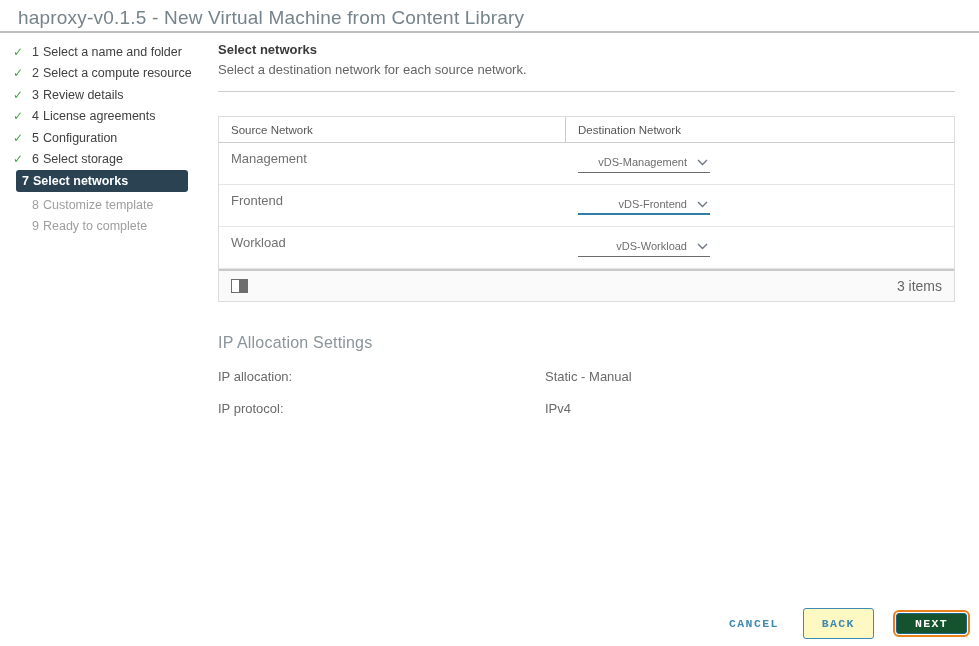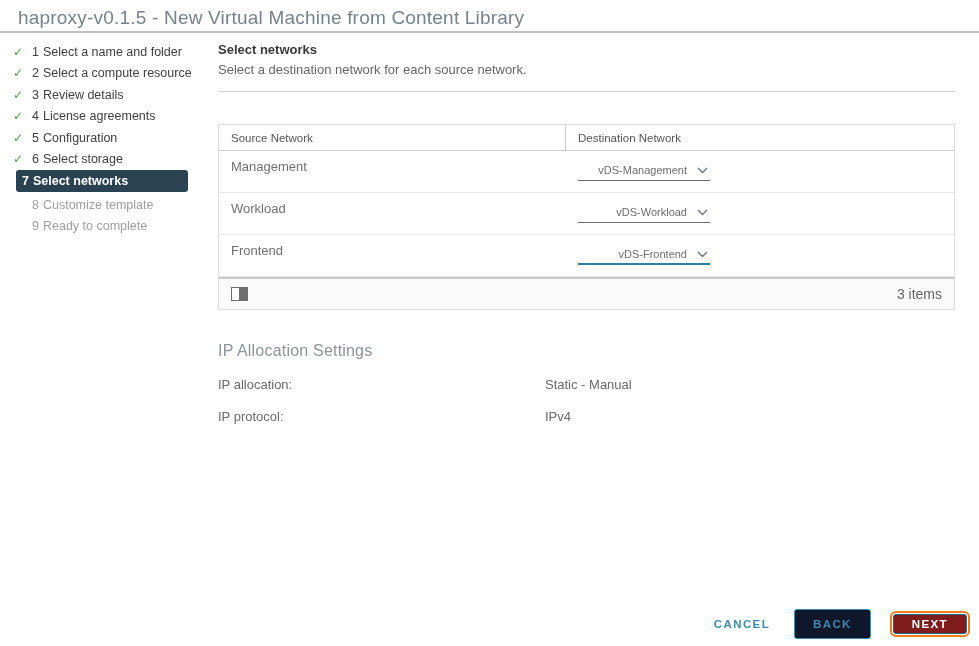--- a/index.html
+++ b/index.html
@@ -34,21 +34,21 @@
     border-radius: 3px; height: 22px; margin: 0 0 2px 6px; padding-left: 6px; width: 172px;
   }
 
   
   .content { position: absolute; left: 218px; top: 42px; width: 737px; }
   .panel-title { font-size: 13px; font-weight: 700; color: #3a3a3a; }
   .panel-subtitle { font-size: 13px; color: #666666; margin-top: 5px; }
   .panel-divider { height: 1px; background: #cfcfcf; margin-top: 14px; }
 
   
-  .grid { margin-top: 32px; border: 1px solid #dcdcdc; border-bottom: none; }
+  .grid { margin-top: 24px; border: 1px solid #dcdcdc; border-bottom: none; }
   .grid-header { display: flex; height: 26px; border-bottom: 1px solid #cccccc; background: #fff; }
   .grid-header .cell {
     font-size: 11.5px; color: #565656; display: flex; align-items: center; padding-left: 12px;
   }
   .cell.col-src { width: 347px; border-right: 1px solid #cccccc; }
   .cell.col-dst { flex: 1; }
   .grid-row { display: flex; height: 42px; border-bottom: 1px solid #e6e6e6; align-items: center; }
   .grid-row .cell { font-size: 13px; color: #707070; padding-left: 12px; display: flex; align-items: center; }
   .grid-row .cell.col-src { border-right: none; align-self: stretch; padding-top: 8px; align-items: flex-start; }
 
@@ -72,27 +72,27 @@
 
   
   .ip-section { margin-top: 32px; }
   .ip-title { font-size: 16px; color: #8b959b; font-weight: 400; letter-spacing: .2px; }
   .ip-row { display: flex; margin-top: 17px; font-size: 13px; color: #6a6a6a; }
   .ip-row .lbl { width: 327px; }
 
   
   .actions { position: absolute; right: 12px; bottom: 7px; display: flex; align-items: center; gap: 22px; }
   .btn {
-    font-family: Liberation Sans, sans-serif; font-size: 11.5px; font-weight: 600;
+    font-family: Liberation Mono, monospace; font-size: 11.5px; font-weight: 600;
     letter-spacing: .12em; cursor: pointer; border-radius: 3px; text-transform: uppercase;
   }
   .btn-link { background: transparent; border: none; color: #3e8ab2; padding: 8px 2px; }
-  .btn-outline { background: #0f172a; border: 1px solid #3e8ab2; color: #3e8ab2; padding: 8px 18px; }
+  .btn-outline { background: #fef9c3; border: 1px solid #3e8ab2; color: #3e8ab2; padding: 8px 18px; }
   .btn-primary {
-    background: #7f1d1d; border: 1px solid #17678e; color: #ffffff; padding: 3px 18px;
+    background: #14532d; border: 1px solid #17678e; color: #ffffff; padding: 3px 18px;
     outline: 2px solid #e8801c; outline-offset: 1px;
   }
 </style>
 </head>
 <body>
 
 <div class="win-title">haproxy-v0.1.5 - New Virtual Machine from Content Library</div>
 <div class="title-divider"></div>
 
 <div class="sidebar">
@@ -161,47 +161,47 @@
           <span class="chev">
             <svg width="11" height="7" viewBox="0 0 11 7">
                 <path d="M1 1l4.5 4.5L10 1" fill="none" stroke="#6d7884" stroke-width="1.4"></path>
               </svg>
           </span>
         </span>
       </div>
     </div>
 
     <div class="grid-row">
+      <div class="cell col-src">Frontend</div>
+      <div class="cell col-dst">
+        <span class="dropdown focused">
+          <span>vDS-Frontend</span>
+          <span class="chev">
+            <svg width="11" height="7" viewBox="0 0 11 7">
+                <path d="M1 1l4.5 4.5L10 1" fill="none" stroke="#6d7884" stroke-width="1.4"></path>
+              </svg>
+          </span>
+        </span>
+      </div>
+    </div>
+
+    <div class="grid-row">
       <div class="cell col-src">Workload</div>
       <div class="cell col-dst">
         <span class="dropdown">
           <span>vDS-Workload</span>
           <span class="chev">
             <svg width="11" height="7" viewBox="0 0 11 7">
                 <path d="M1 1l4.5 4.5L10 1" fill="none" stroke="#6d7884" stroke-width="1.4"></path>
               </svg>
           </span>
         </span>
       </div>
     </div>
 
-    <div class="grid-row">
-      <div class="cell col-src">Frontend</div>
-      <div class="cell col-dst">
-        <span class="dropdown focused">
-          <span>vDS-Frontend</span>
-          <span class="chev">
-            <svg width="11" height="7" viewBox="0 0 11 7">
-                <path d="M1 1l4.5 4.5L10 1" fill="none" stroke="#6d7884" stroke-width="1.4"></path>
-              </svg>
-          </span>
-        </span>
-      </div>
-    </div>
-
     <div class="grid-footer">
       <span class="col-toggle">
         <span class="seg"></span>
         <span class="seg"></span>
       </span>
       <span class="items-count">3 items</span>
     </div>
   </div>
 
   <div class="ip-section">

